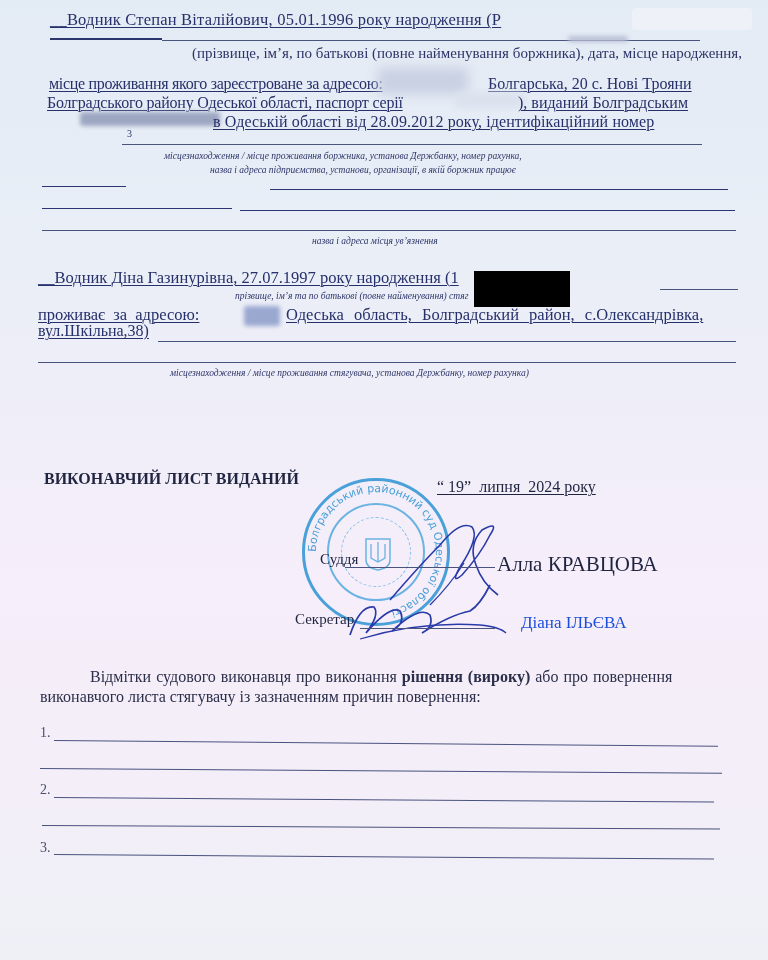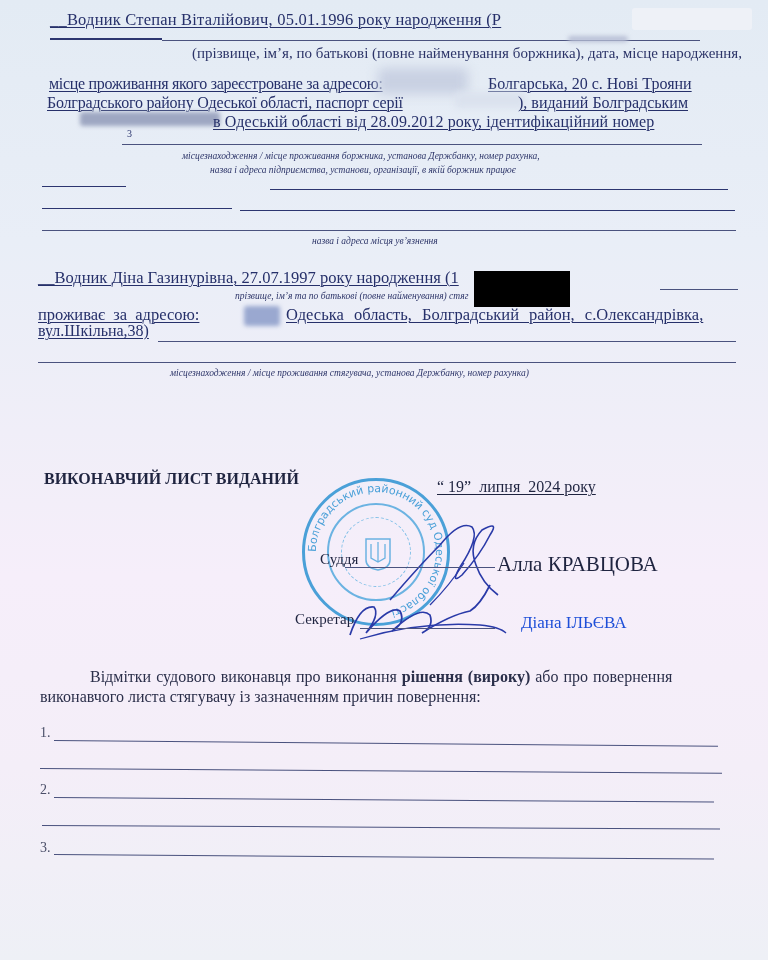--- a/index.html
+++ b/index.html
@@ -51,21 +51,21 @@
 
 <div class="abs main ink u" style="left:47px; top:94px; letter-spacing:-0.2px;">Болградського району Одеської області, паспорт серії</div>
 <div class="blur" style="left:455px; top:92px; width:70px; height:16px; background:#dbe2ee; filter:blur(3px);"></div>
 <div class="abs main ink u" style="left:518px; top:94px;">), виданий Болградським</div>
 
 <div class="blur" style="left:80px; top:112px; width:140px; height:14px; background:#9ea7c2;"></div>
 <div class="abs main ink u" style="left:213px; top:113px; letter-spacing:0.1px;">в  Одеській  області  від  28.09.2012  року,  ідентифікаційний  номер</div>
 
 <div class="abs ink" style="left:127px; top:128px; font-size:10px;">3</div>
 <div class="line thin" style="left:122px; top:144px; width:580px;"></div>
-<div class="abs caption" style="left:182px; top:151px;">місцезнаходження / місце проживання боржника, установа Держбанку, номер рахунка,</div>
+<div class="abs caption" style="left:164px; top:151px;">місцезнаходження / місце проживання боржника, установа Держбанку, номер рахунка,</div>
 <div class="abs caption" style="left:210px; top:165px;">назва і адреса підприємства, установи, організації, в якій боржник працює</div>
 
 <div class="line" style="left:42px; top:186px; width:84px; border-top-width:1.8px;"></div>
 <div class="line" style="left:270px; top:189px; width:458px; border-top-width:1.8px;"></div>
 <div class="line" style="left:42px; top:208px; width:190px; border-top-width:1.8px;"></div>
 <div class="line" style="left:240px; top:210px; width:495px; border-top-width:1.8px;"></div>
 <div class="line thin" style="left:42px; top:230px; width:694px;"></div>
 <div class="abs caption" style="left:312px; top:236px;">назва і адреса місця ув’язнення</div>
 
 <div class="abs main ink u" style="left:38px; top:268px; font-size:16.5px;">__Водник Діна Газинурівна,  27.07.1997 року народження (1</div>

